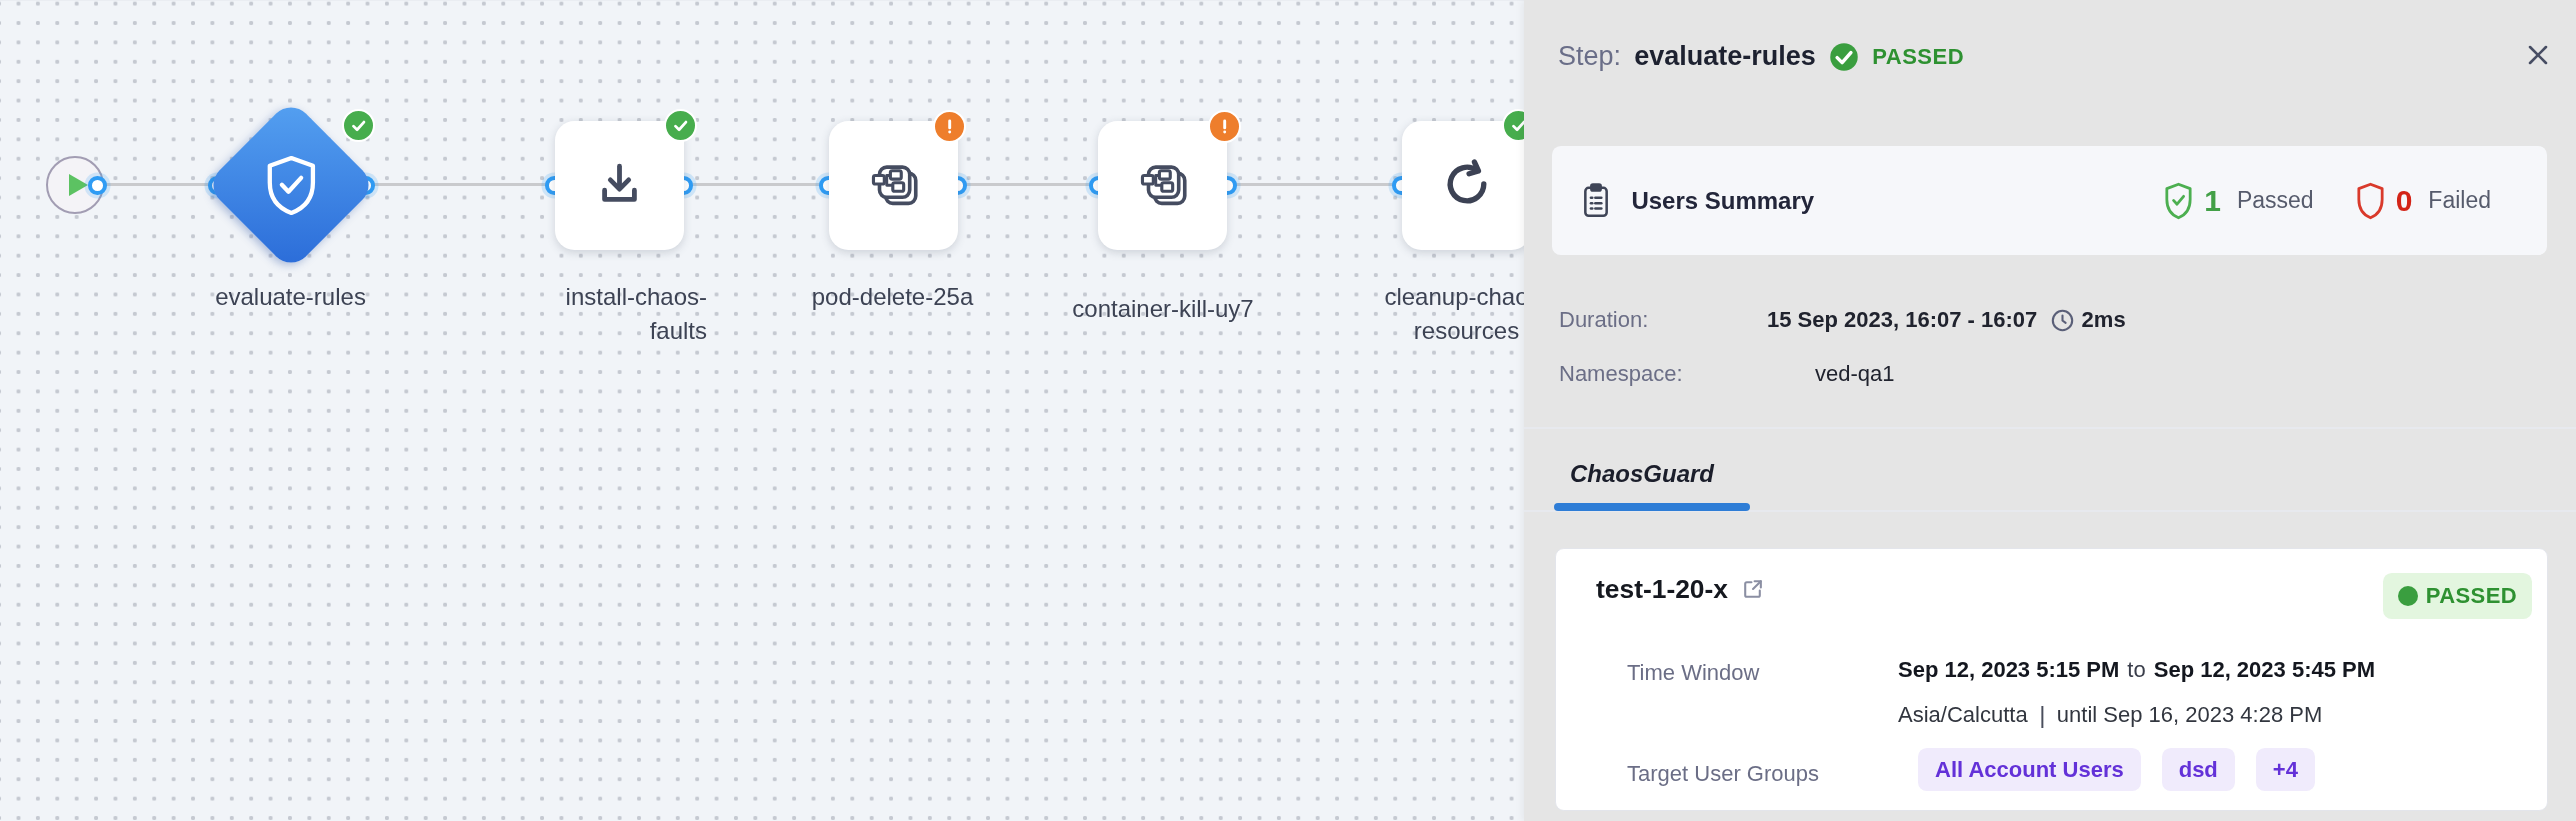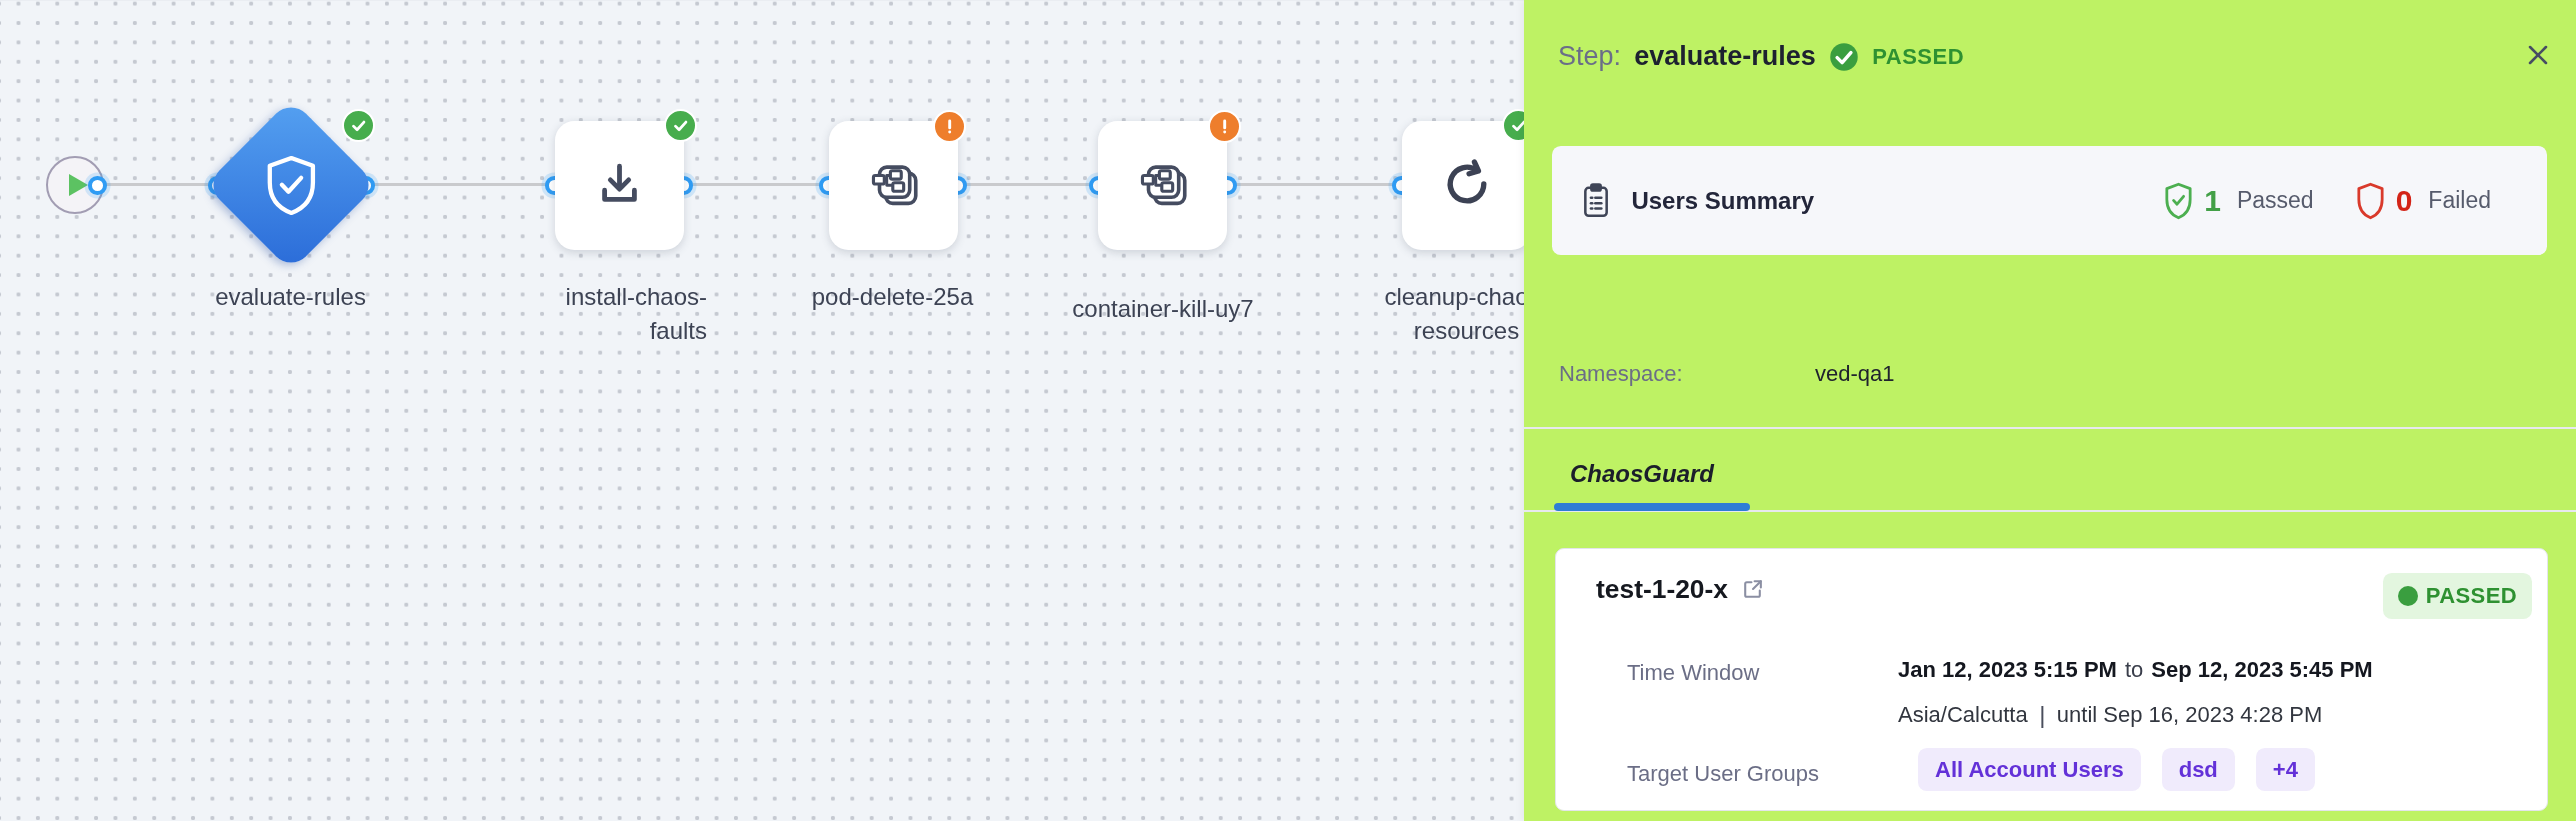--- a/index.html
+++ b/index.html
@@ -33,21 +33,21 @@
 
   .status-badge-node { position:absolute; width:33px; height:33px; border-radius:50%;
     border:2.6px solid #fff; display:flex; align-items:center; justify-content:center; }
   .badge-green { background:#47ad4d; }
   .badge-orange { background:#ee7e2c; }
 
   .node-label { position:absolute; top:279px; text-align:center; font-size:24px; line-height:34px;
     color:#3d4354; overflow-wrap:break-word; }
 
   
-  .panel { position:absolute; left:1524px; top:0; width:1052px; height:822px; background:#bef264;
+  .panel { position:absolute; left:1524px; top:0; width:1052px; height:822px; background:#e5e5e5;
     box-shadow:-2.6px 0 7px rgba(0,0,0,0.05); }
   .hdr-row { position:absolute; left:34px; top:41px; display:flex; align-items:center; gap:13.2px; }
   .step-label { font-size:27px; color:#6a6e88; }
   .step-name { font-size:27px; font-weight:bold; color:#1d2130; }
   .hdr-status { font-size:22px; font-weight:bold; color:#2e9131; letter-spacing:0.5px; }
   .close-btn { position:absolute; right:21px; top:37px; width:35px; height:35px; display:flex;
     align-items:center; justify-content:center; cursor:pointer; }
 
   .rules-box { position:absolute; left:28px; top:146px; width:995px; height:109px; background:#f6f7fa;
     border-radius:8.8px; display:flex; align-items:center; padding:0 56px 0 28px; }
@@ -248,20 +248,31 @@
         <span style="display:flex;">
           <svg width="35" height="42" viewBox="0 0 24 28" fill="none" stroke="#d93a2b" stroke-width="1.9" stroke-linecap="round" stroke-linejoin="round">
             <path d="M12 2.5 L20 5.5 V13 C20 19.5 16.7 23.6 12 25.5 C7.3 23.6 4 19.5 4 13 V5.5 Z"></path>
           </svg>
         </span>
         <span class="stat-count count-red">0</span>
         <span class="stat-label">Failed</span>
       </span>
     </div>
 
+    <div class="detail-row" style="top:307px;">
+      <span class="detail-label">Duration:</span>
+      <span class="detail-value">15 Sep 2023, 16:07 - 16:07</span>
+      <span style="display:flex; margin-left:12.3px;">
+        <svg width="25" height="25" viewBox="0 0 24 24" fill="none" stroke="#5a5f78" stroke-width="2" stroke-linecap="round">
+            <circle cx="12" cy="12" r="9.3"></circle>
+            <path d="M12 7.2 V12 L15 14.2"></path>
+          </svg>
+      </span>
+      <span class="ms-val">2ms</span>
+    </div>
 
     <div class="detail-row" style="top:361px;">
       <span class="detail-label">Namespace:</span>
       <span class="detail-value plain">ved-qa1</span>
     </div>
 
     <div class="divider" style="top:427px;"></div>
     <div class="tab">ChaosGuard</div>
     <div class="divider" style="top:510px;"></div>
     <div class="tab-underline"></div>
@@ -277,21 +288,21 @@
           </svg>
         </span>
       </div>
       <div class="gc-badge">
         <span class="gc-badge-dot"></span>
         <span class="gc-badge-text">PASSED</span>
       </div>
 
       <div class="gc-label" style="top:111px;">Time Window</div>
       <div class="gc-val-row" style="top:108px;">
-        <span class="tw-bold">Jan 12, 2023 5:15 PM</span>
+        <span class="tw-bold">Sep 12, 2023 5:15 PM</span>
         <span class="tw-join">to</span>
         <span class="tw-bold">Sep 12, 2023 5:45 PM</span>
       </div>
       <div class="tz-row">
         <span>Asia/Calcutta</span>
         <span class="tz-pipe">|</span>
         <span>until Sep 16, 2023 4:28 PM</span>
       </div>
 
       <div class="gc-label" style="top:212px;">Target User Groups</div>

